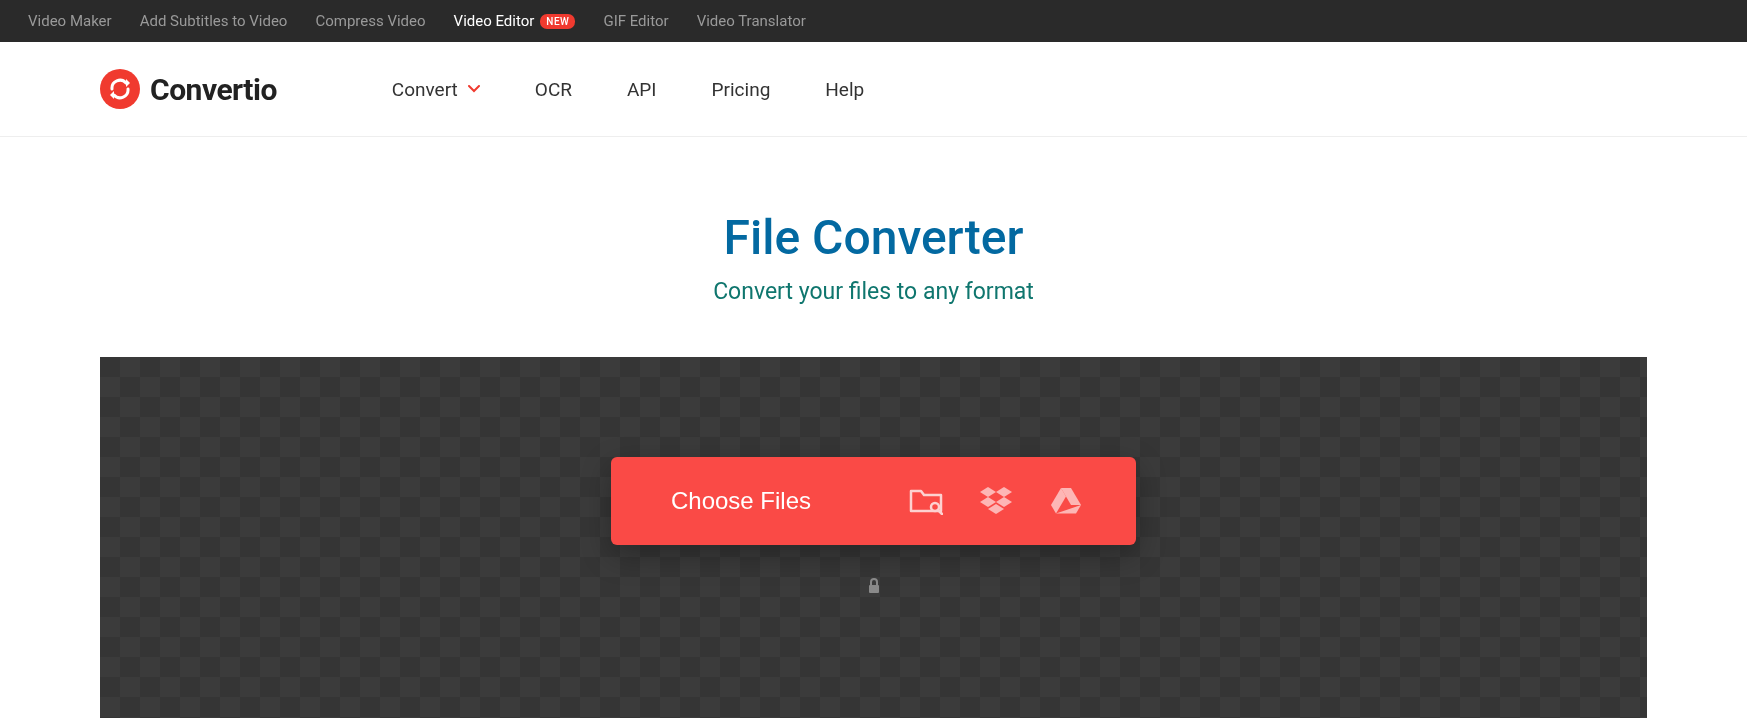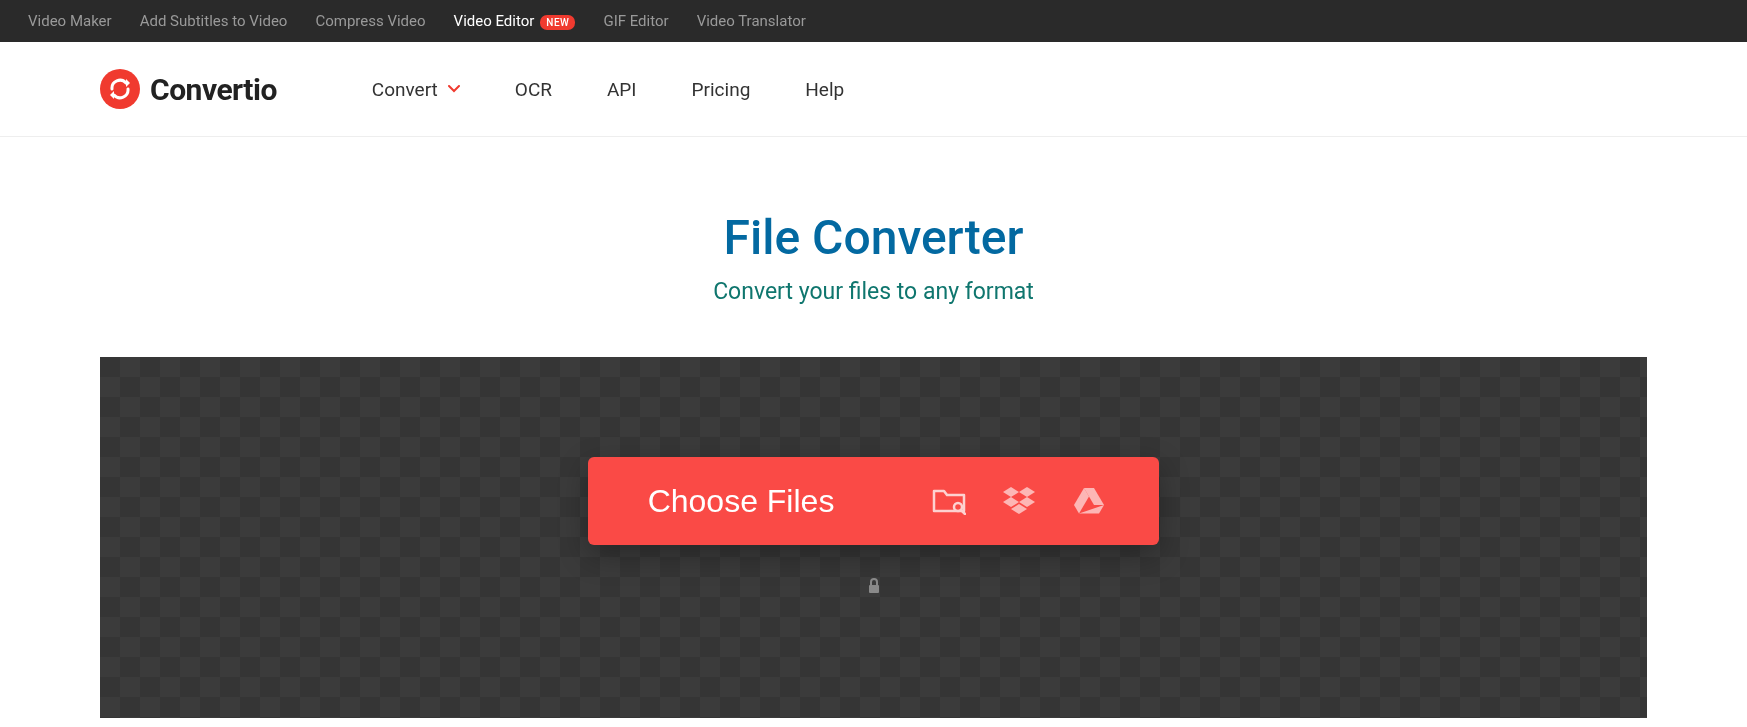--- a/index.html
+++ b/index.html
@@ -21,21 +21,21 @@
       align-items: center;
       padding: 0 28px;
       gap: 28px;
     }
 
     .top-bar-item {
       color: #999;
       font-size: 15px;
       cursor: pointer;
       display: flex;
-      align-items: flex-end;
+      align-items: center;
       gap: 6px;
     }
 
     .top-bar-item.active {
       color: #fff;
     }
 
     .badge-new {
       background: #f03a2f;
       color: #fff;
@@ -45,21 +45,21 @@
       border-radius: 7px;
       letter-spacing: 0.5px;
     }
 
     .header {
       height: 95px;
       display: flex;
       align-items: center;
       padding: 0 100px;
       border-bottom: 1px solid #eee;
-      gap: 55px;
+      gap: 75px;
     }
 
     .logo {
       display: flex;
       align-items: center;
       gap: 10px;
       cursor: pointer;
     }
 
     .logo-icon {
@@ -163,21 +163,21 @@
       border: none;
       border-radius: 6px;
       height: 88px;
       padding: 0 35px 0 60px;
       cursor: pointer;
       box-shadow: 0 10px 30px rgba(0,0,0,0.3);
       gap: 0;
     }
 
     .choose-btn-label {
-      font-size: 32px;
+      font-size: 24px;
       font-weight: 500;
       margin-right: 80px;
     }
 
     .choose-icon {
       width: 70px;
       display: flex;
       align-items: center;
       justify-content: center;
       opacity: 0.75;

